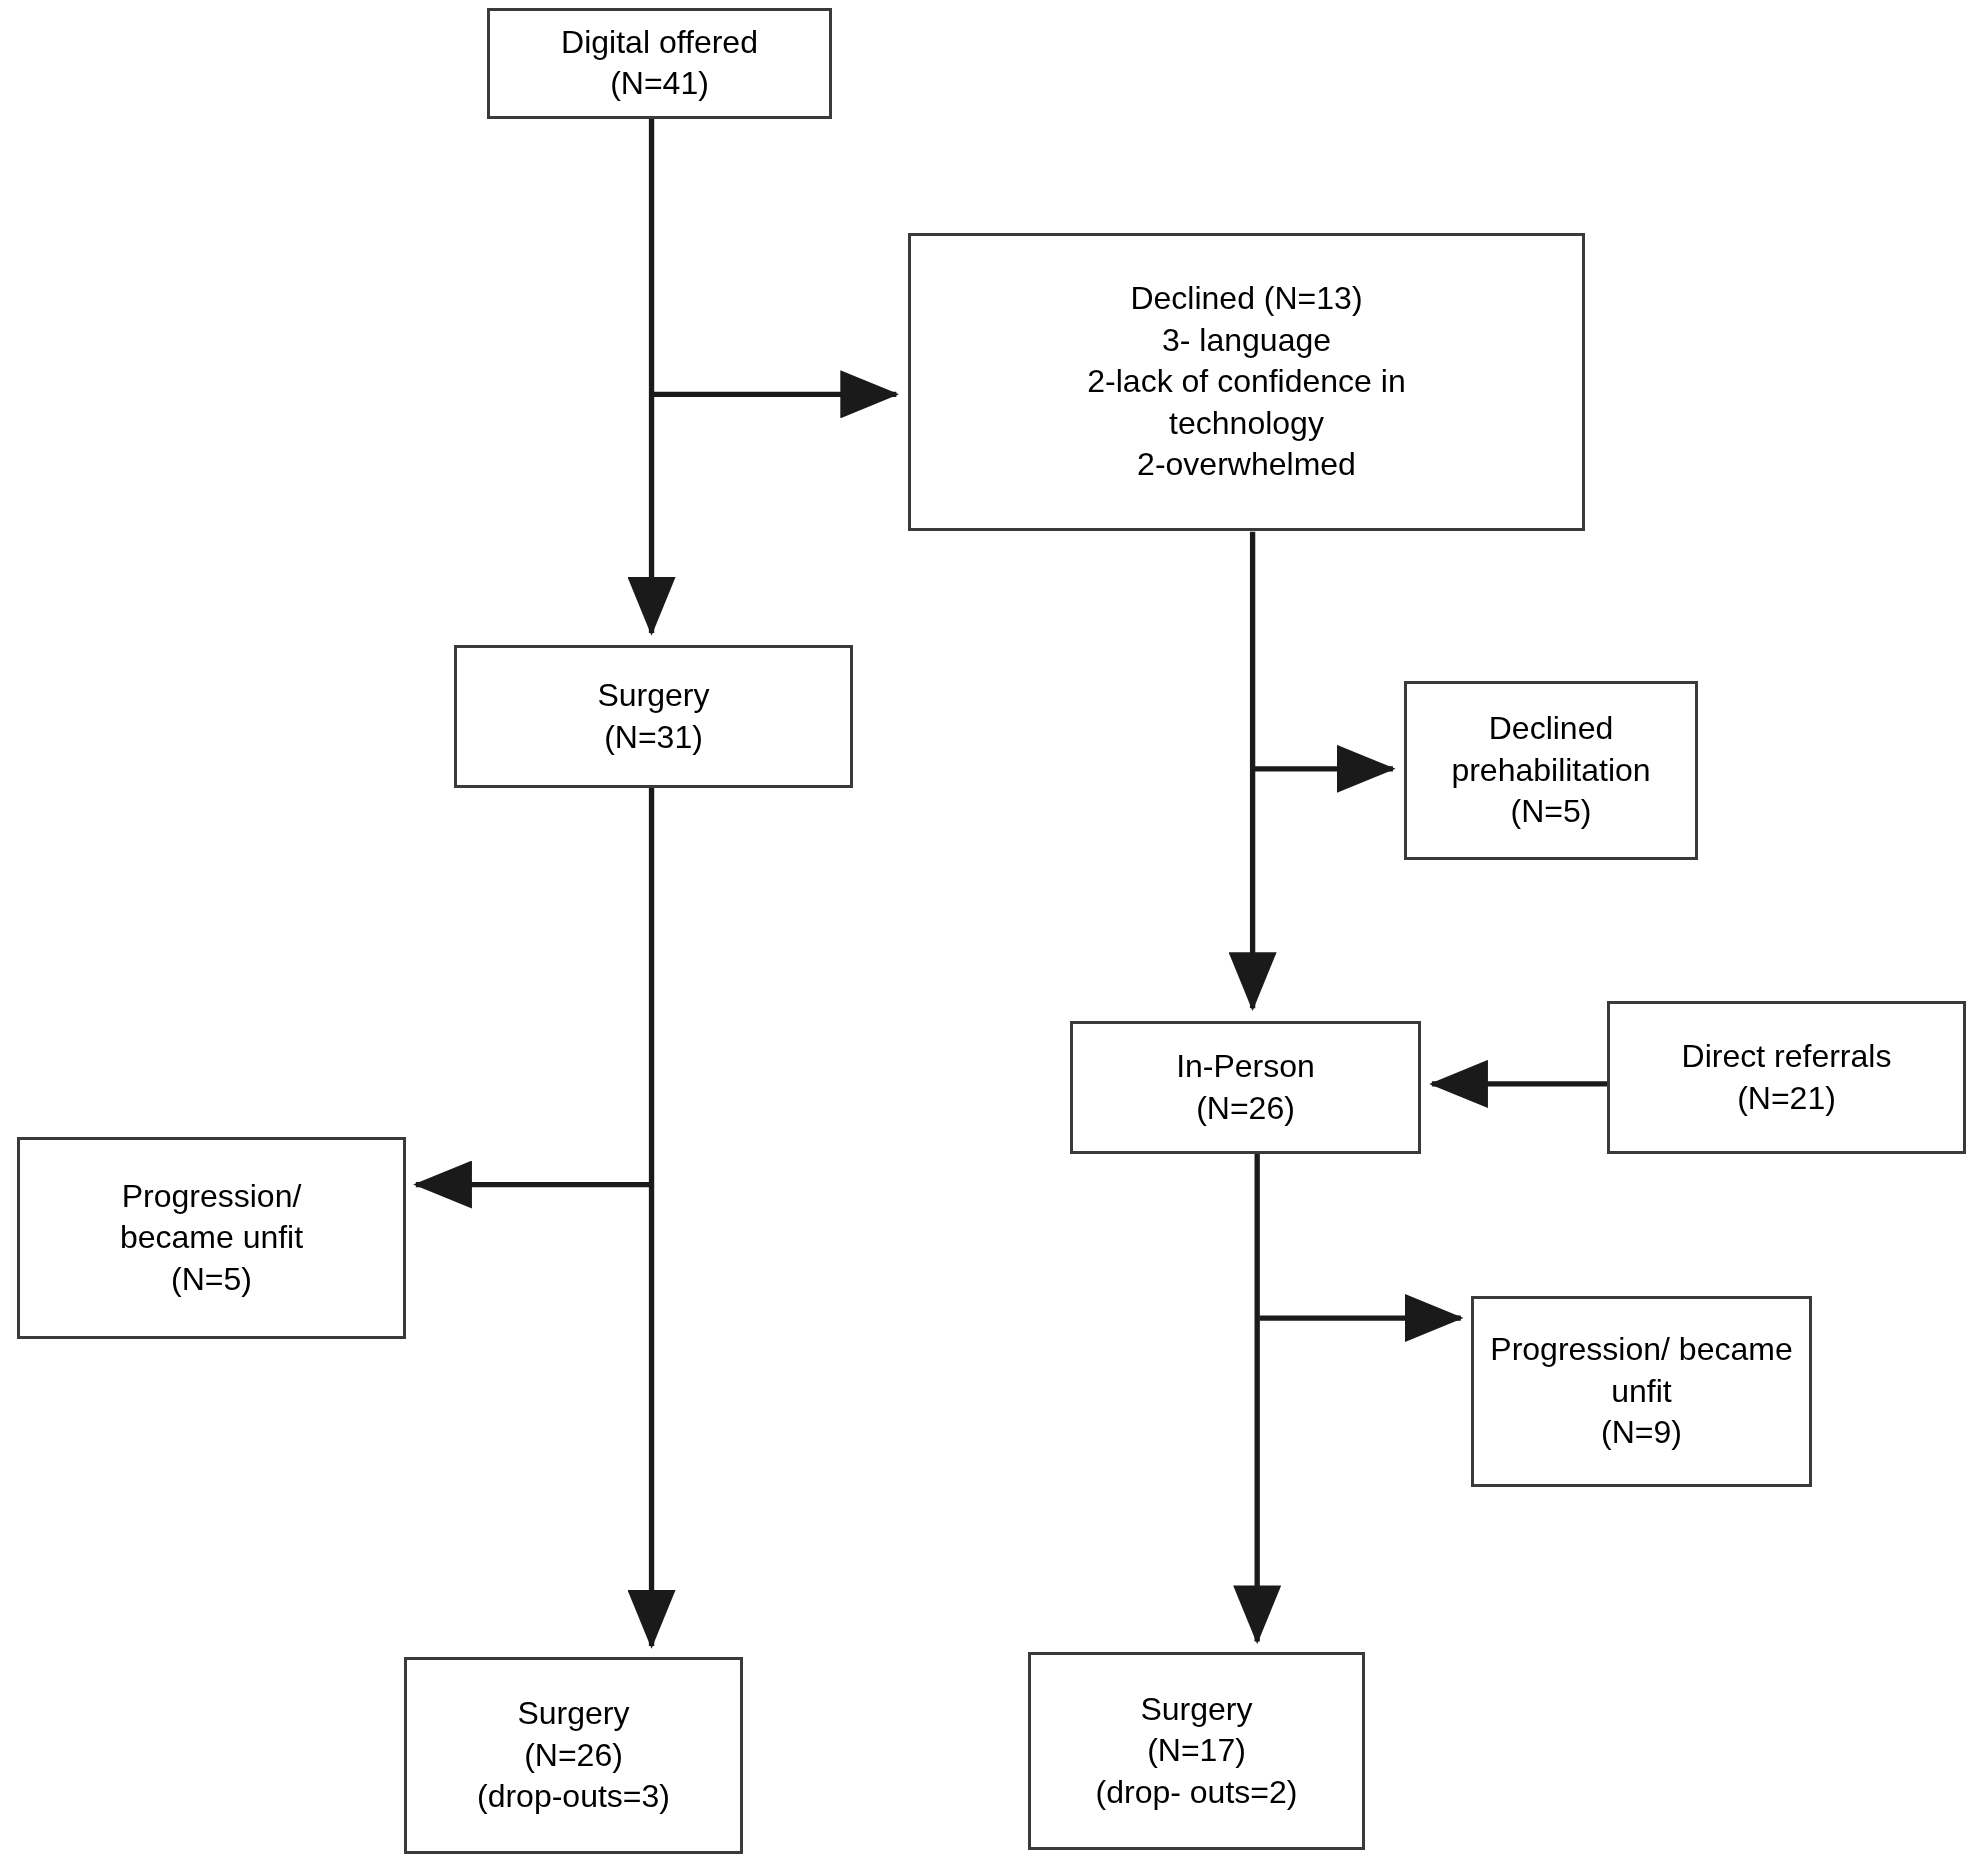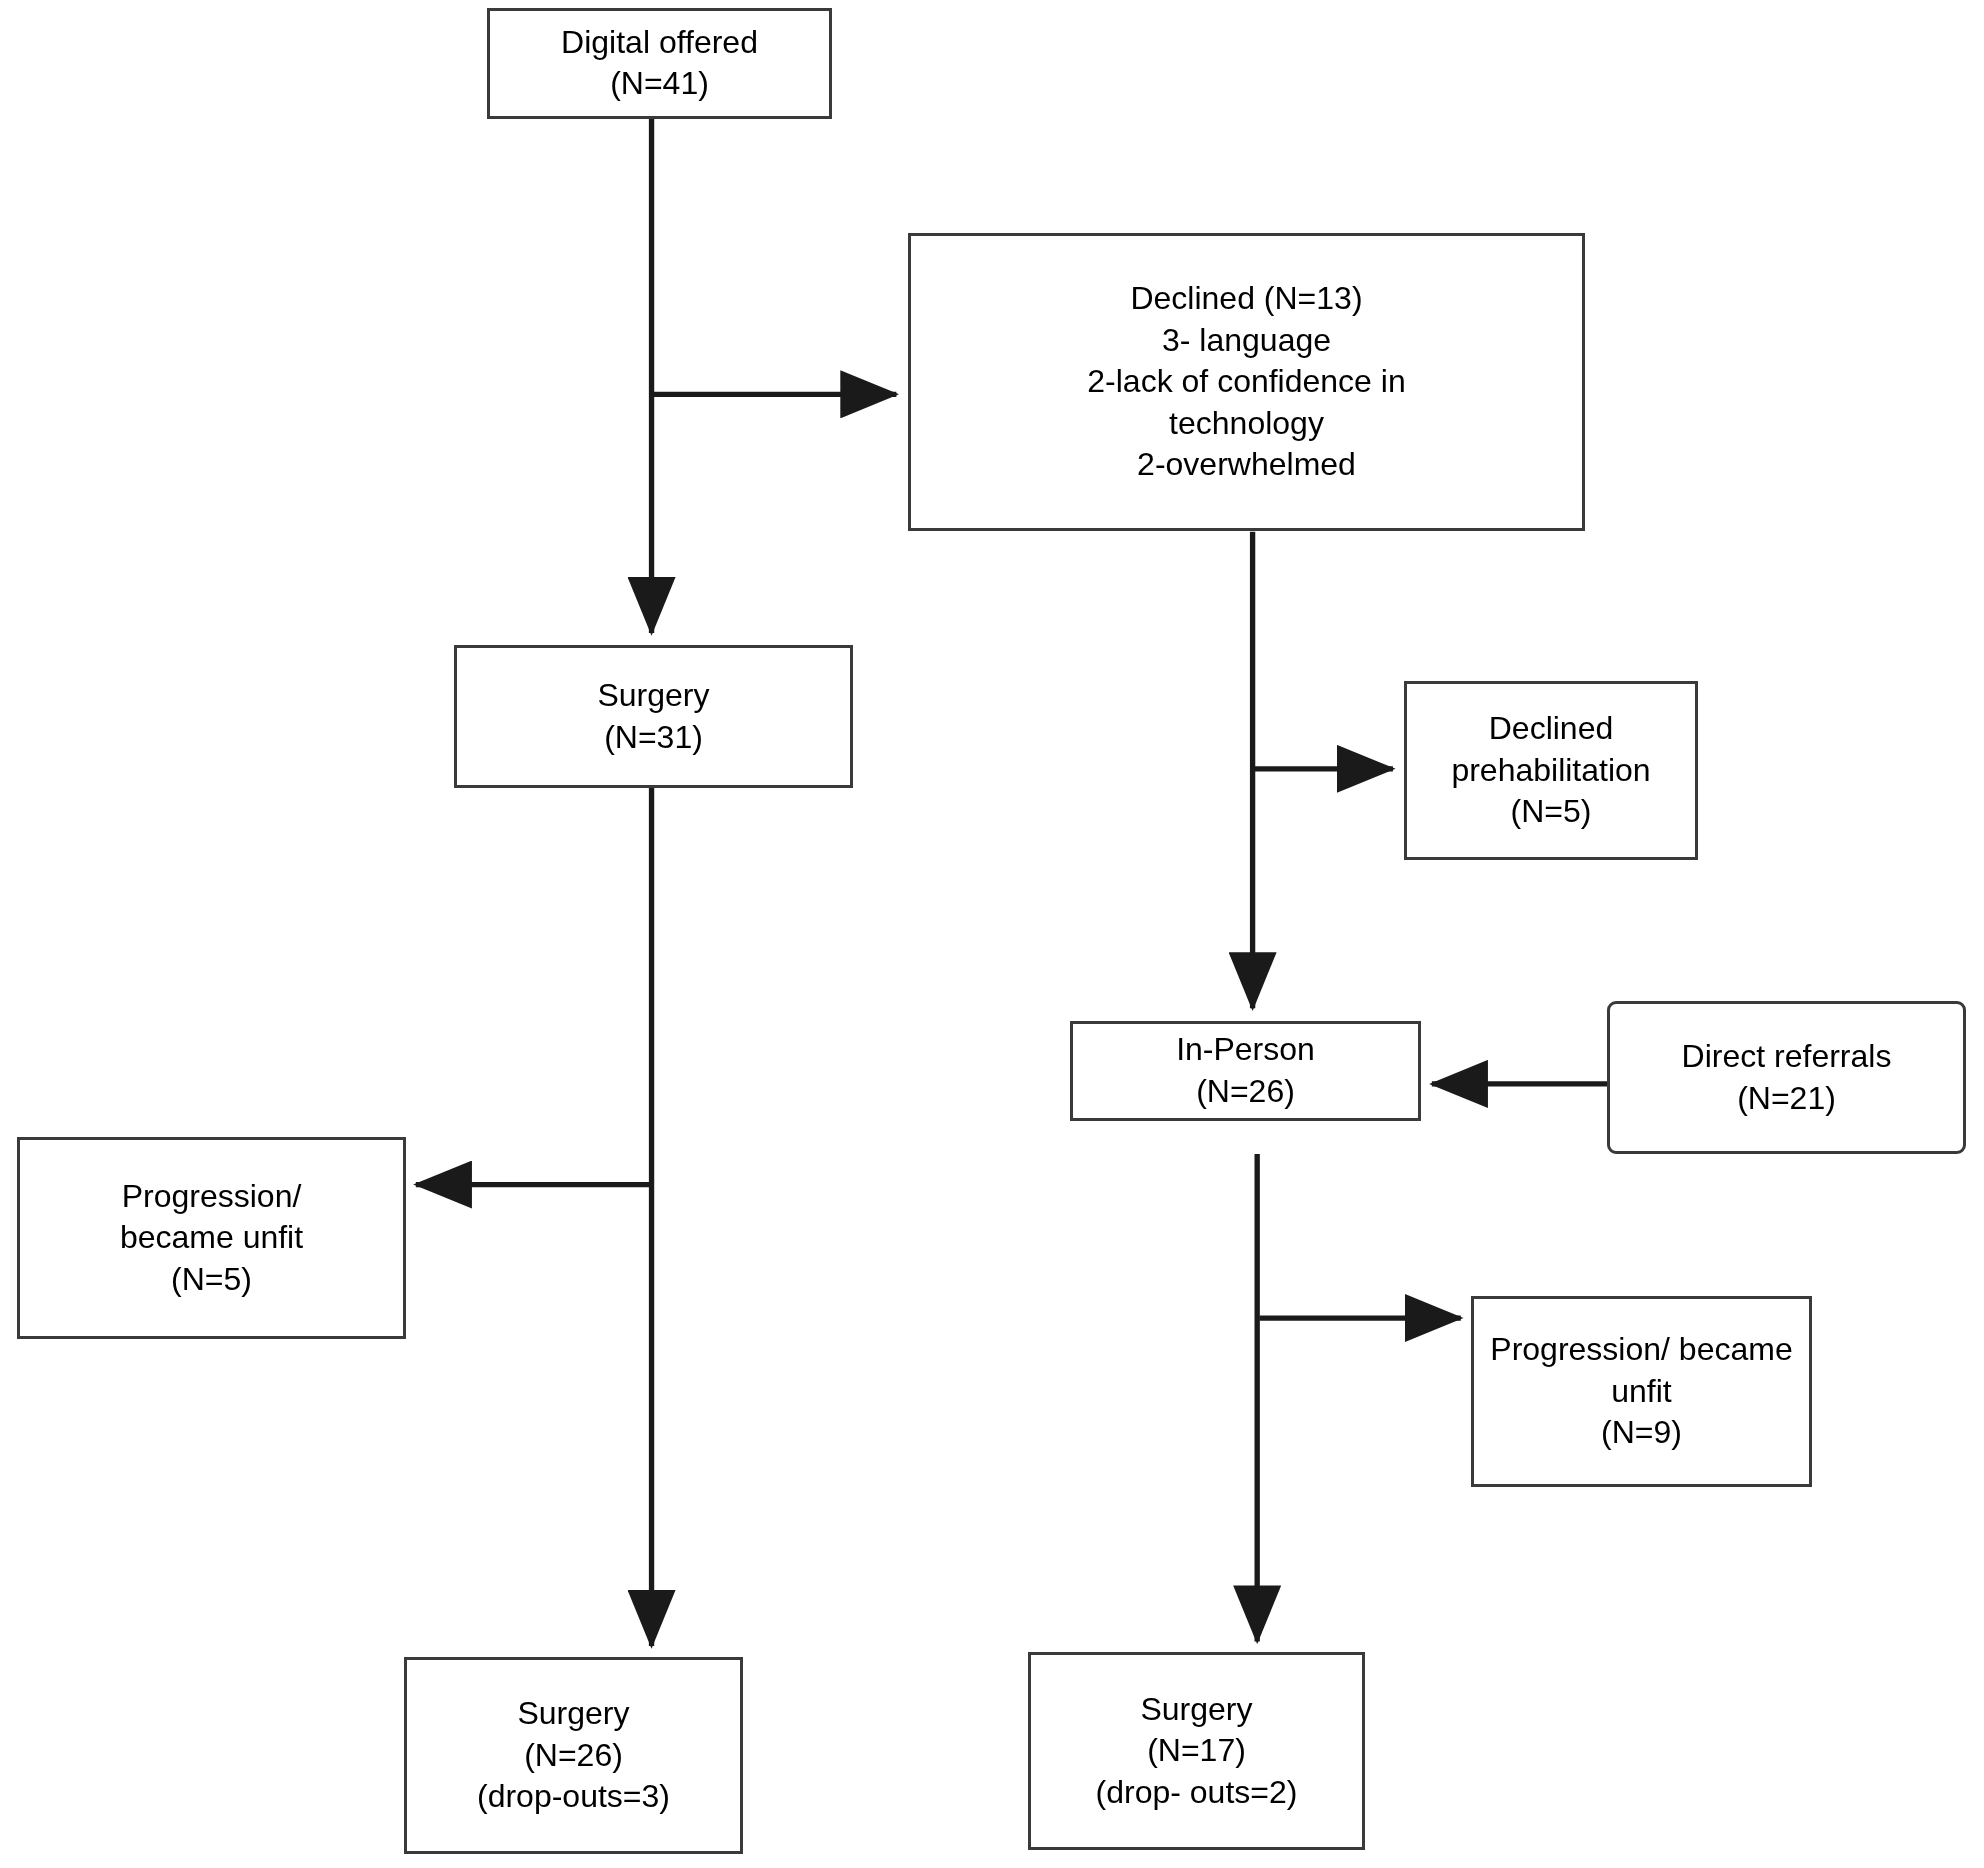--- a/index.html
+++ b/index.html
@@ -108,26 +108,26 @@
     <span class="ln">Surgery</span>
     <span class="ln">(N=31)</span>
   </div>
 
   <div class="node" style="left:1404px; top:681px; width:294px; height:179px;">
     <span class="ln">Declined</span>
     <span class="ln">prehabilitation</span>
     <span class="ln">(N=5)</span>
   </div>
 
-  <div class="node" style="left:1070px; top:1021px; width:351px; height:100px;">
+  <div class="node" style="left:1070px; top:1021px; width:351px; height:133px;">
     <span class="ln">In-Person</span>
     <span class="ln">(N=26)</span>
   </div>
 
-  <div class="node" style="left:1607px; top:1001px; width:359px; height:153px;border-radius:9px;">
+  <div class="node" style="left:1607px; top:1001px; width:359px; height:153px;">
     <span class="ln">Direct referrals</span>
     <span class="ln">(N=21)</span>
   </div>
 
   <div class="node" style="left:17px; top:1137px; width:389px; height:202px;">
     <span class="ln">Progression/</span>
     <span class="ln">became unfit</span>
     <span class="ln">(N=5)</span>
   </div>
 

